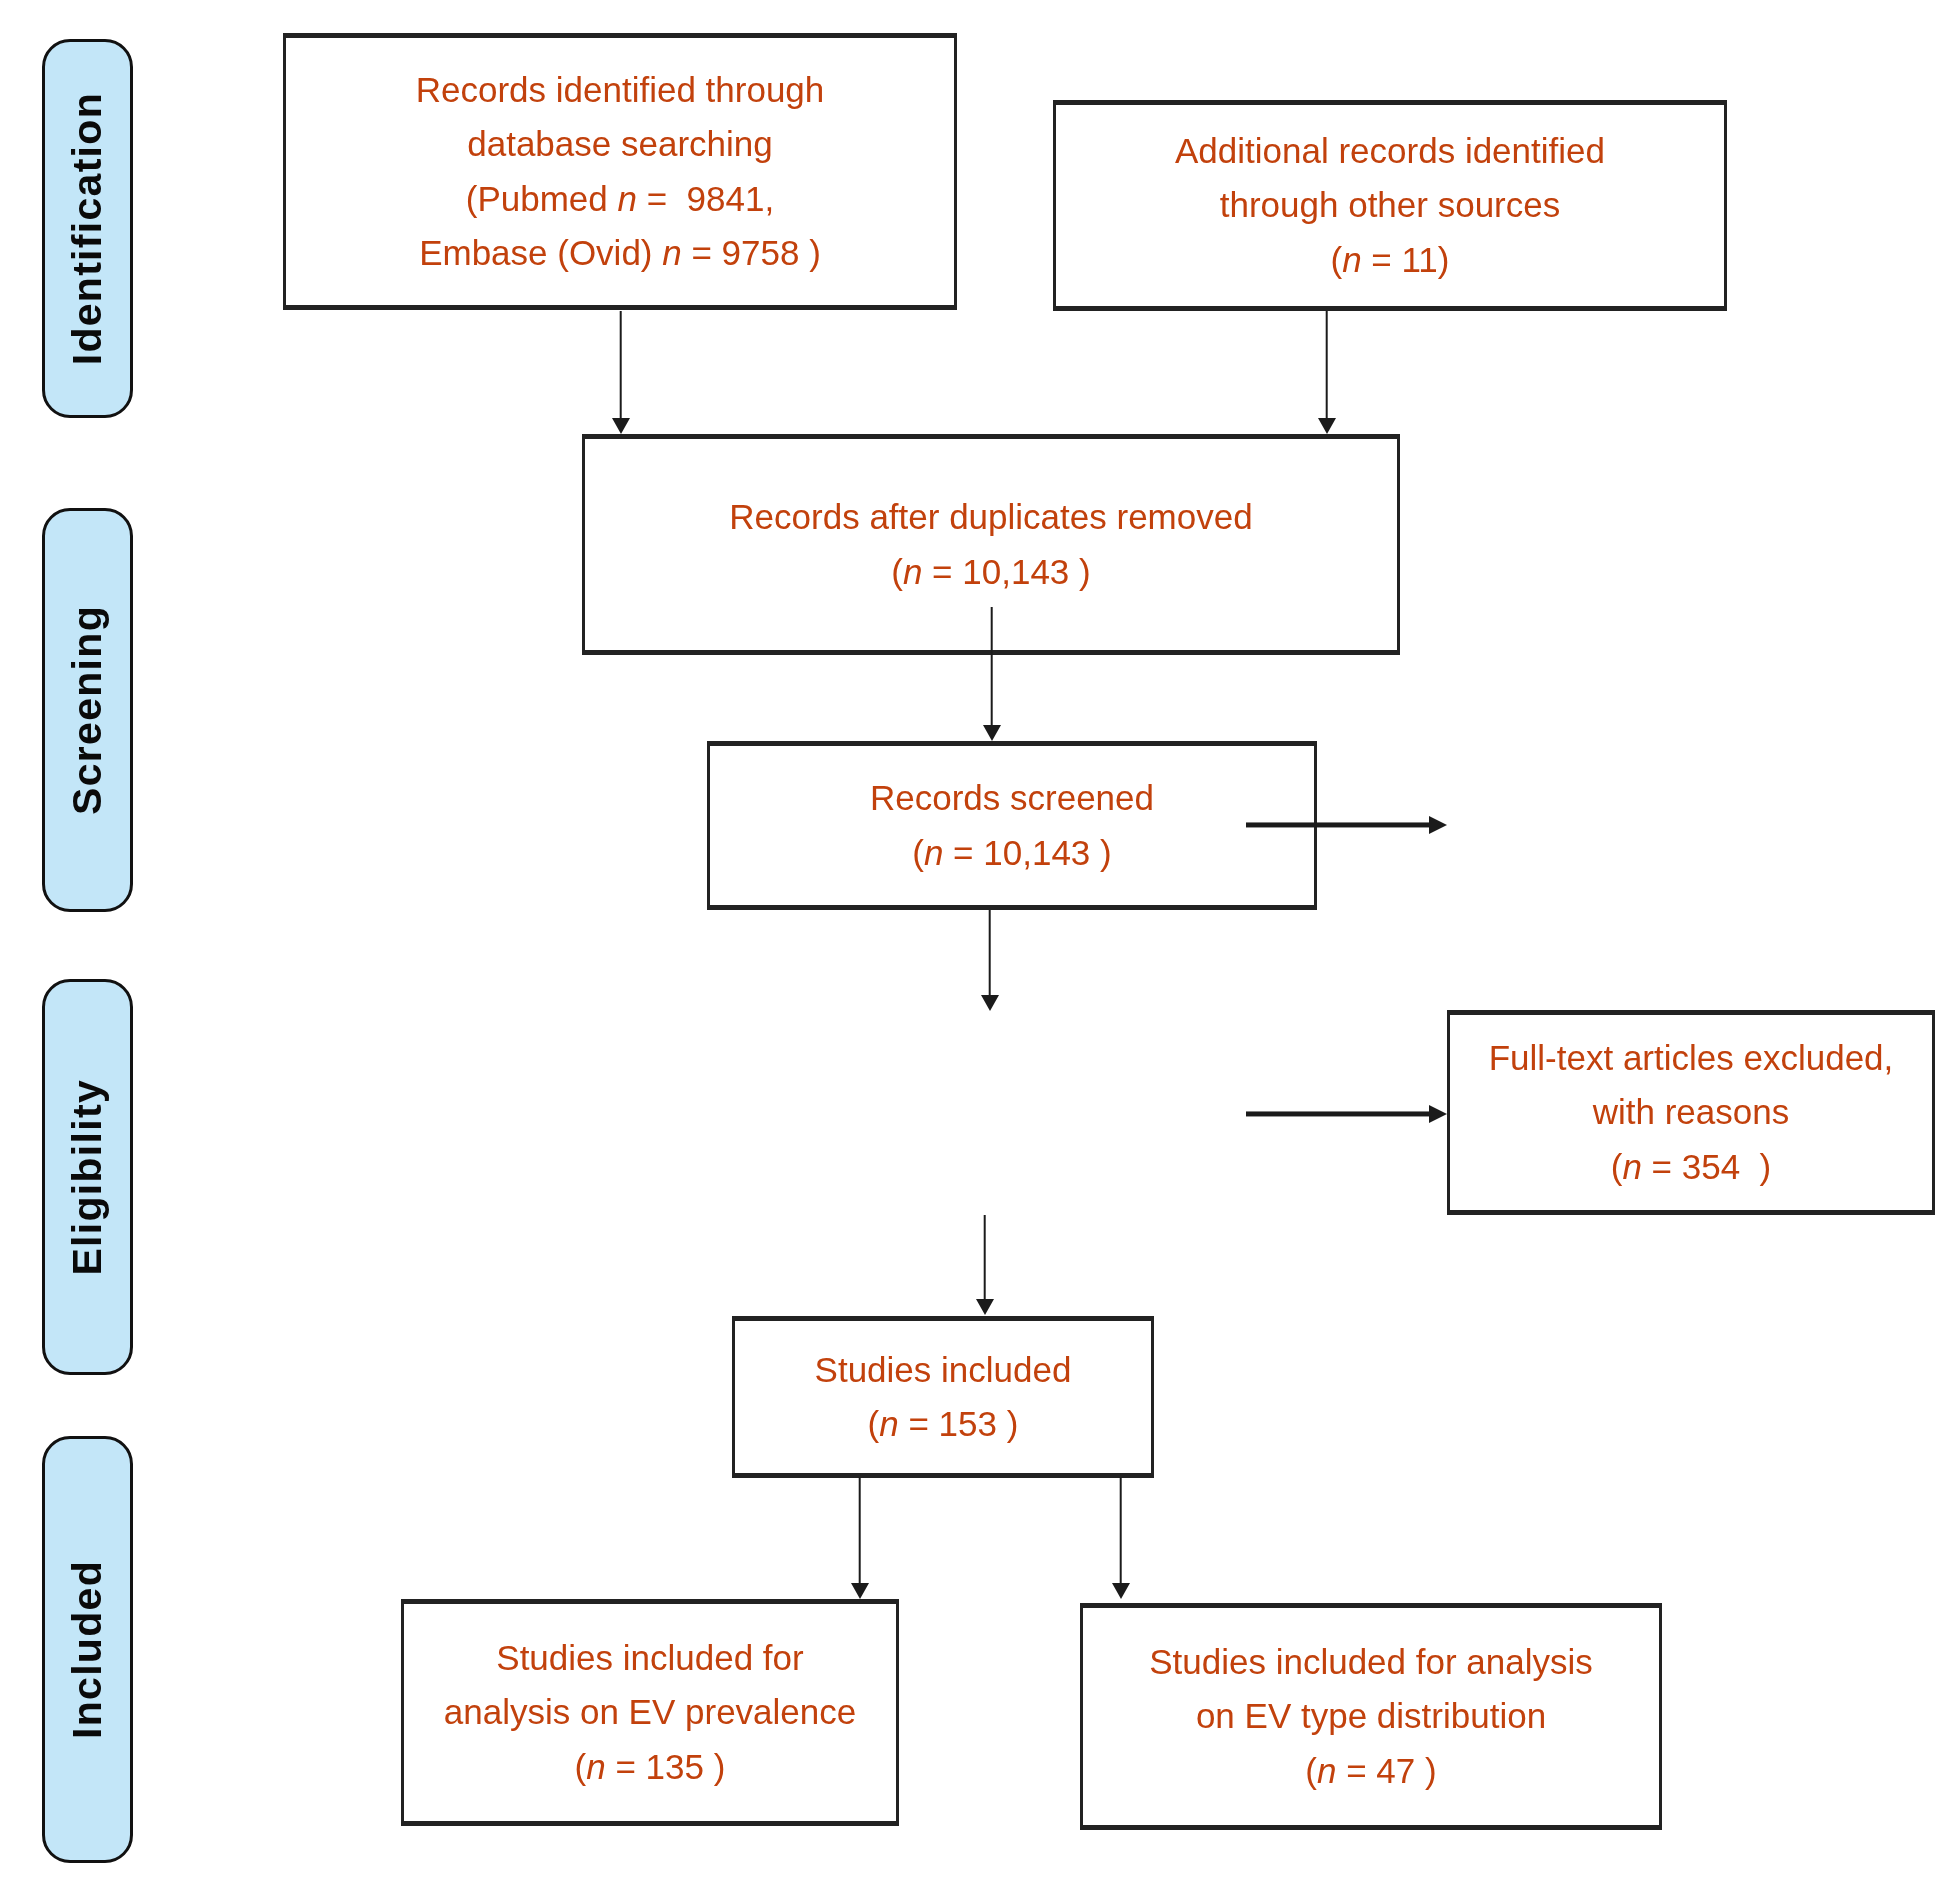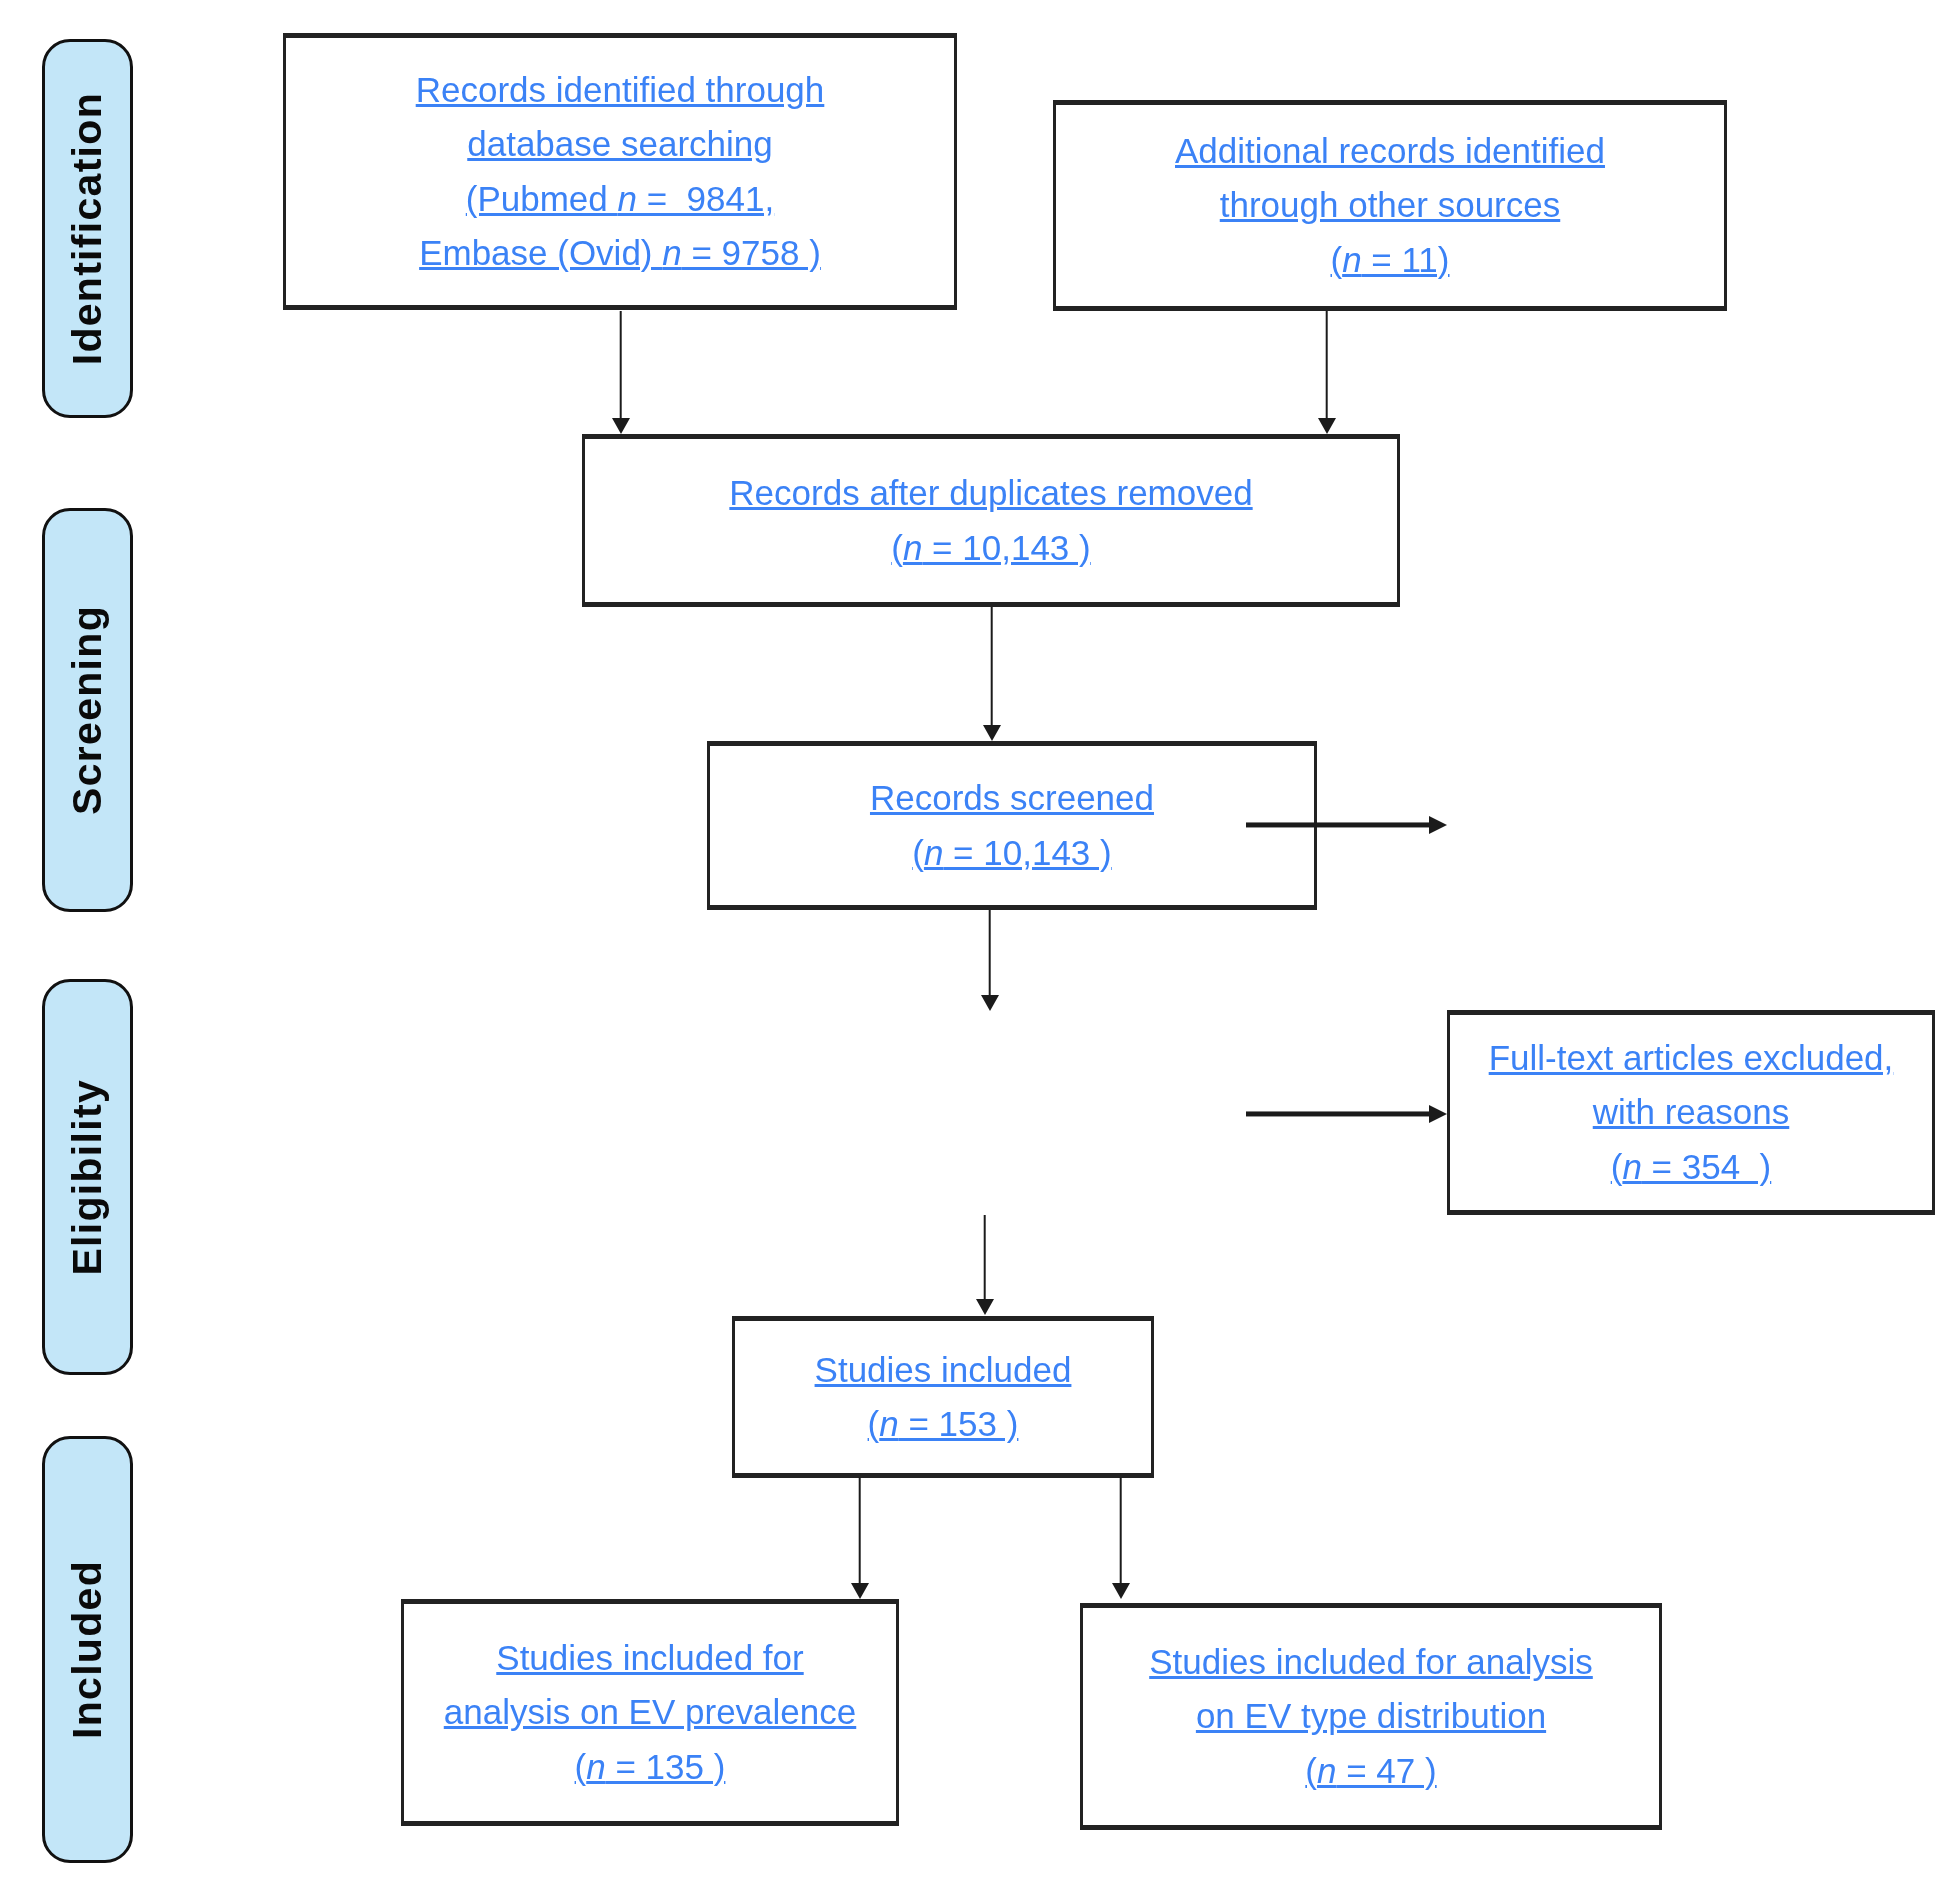--- a/index.html
+++ b/index.html
@@ -41,24 +41,23 @@
     border:3.2px solid #222;
     border-top-width:5.8px;
     border-bottom-width:5.8px;
     display:flex;align-items:center;justify-content:center;
     text-align:center;
   }
   .fbox-text{
     font-size:35px;
     line-height:1.55;
     white-space:pre-wrap;
-    color:#3b82f6;
+    color:#c2410c;
     width:100%;
     padding:0 2px;
-    text-decoration:underline;
   }
   .fbox-text i{font-style:italic;}
   
   .varrow{position:absolute;width:19px;}
   .varrow .shaft{
     position:absolute;left:50%;top:0;bottom:15.4px;width:2.6px;
     transform:translateX(-50%);background:var(--ink);
   }
   .varrow .head{
     position:absolute;bottom:0;left:50%;transform:translateX(-50%);
@@ -99,21 +98,21 @@
   </div>
 
   <div class="fbox" style="left:283px;top:33px;width:674px;height:277px;">
     <div class="fbox-text">Records identified through<br>database searching<br>(Pubmed <i>n</i> =  9841,<br>Embase (Ovid) <i>n</i> = 9758 )</div>
   </div>
 
   <div class="fbox" style="left:1053px;top:100px;width:674px;height:211px;">
     <div class="fbox-text">Additional records identified<br>through other sources<br>(<i>n</i> = 11)</div>
   </div>
 
-  <div class="fbox" style="left:582px;top:434px;width:818px;height:173px;">
+  <div class="fbox" style="left:582px;top:434px;width:818px;height:221px;">
     <div class="fbox-text">Records after duplicates removed<br>(<i>n</i> = 10,143 )</div>
   </div>
 
   <div class="fbox" style="left:707px;top:741px;width:610px;height:169px;">
     <div class="fbox-text">Records screened<br>(<i>n</i> = 10,143 )</div>
   </div>
 
 
 
   <div class="fbox" style="left:1447px;top:1010px;width:488px;height:205px;">

